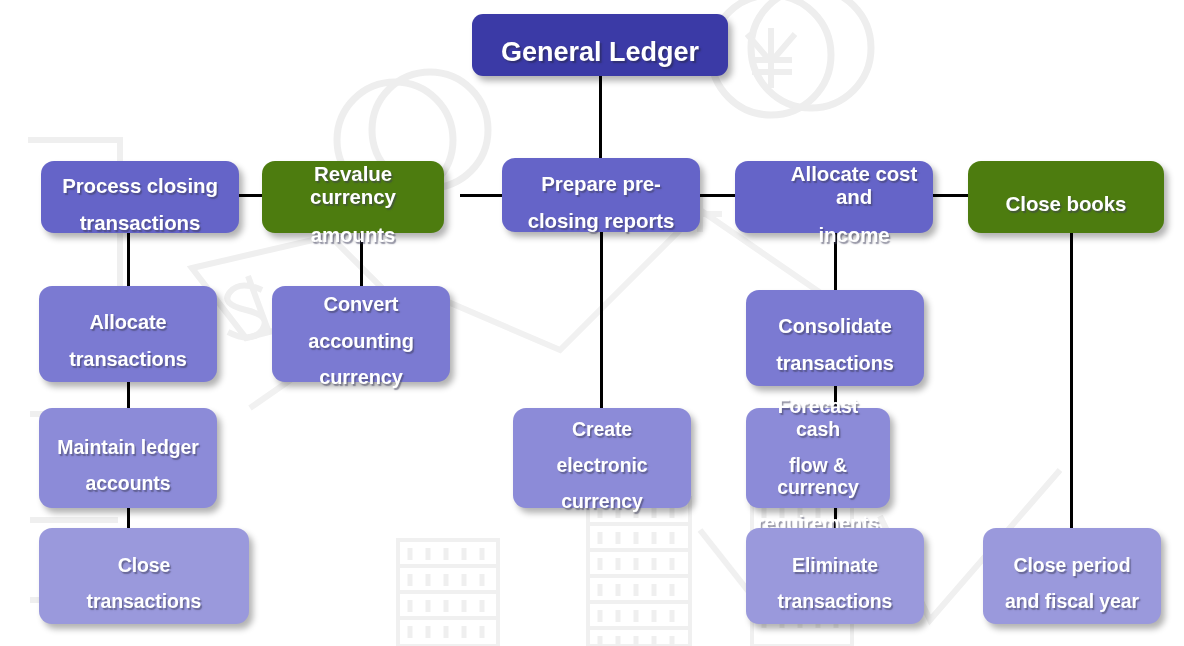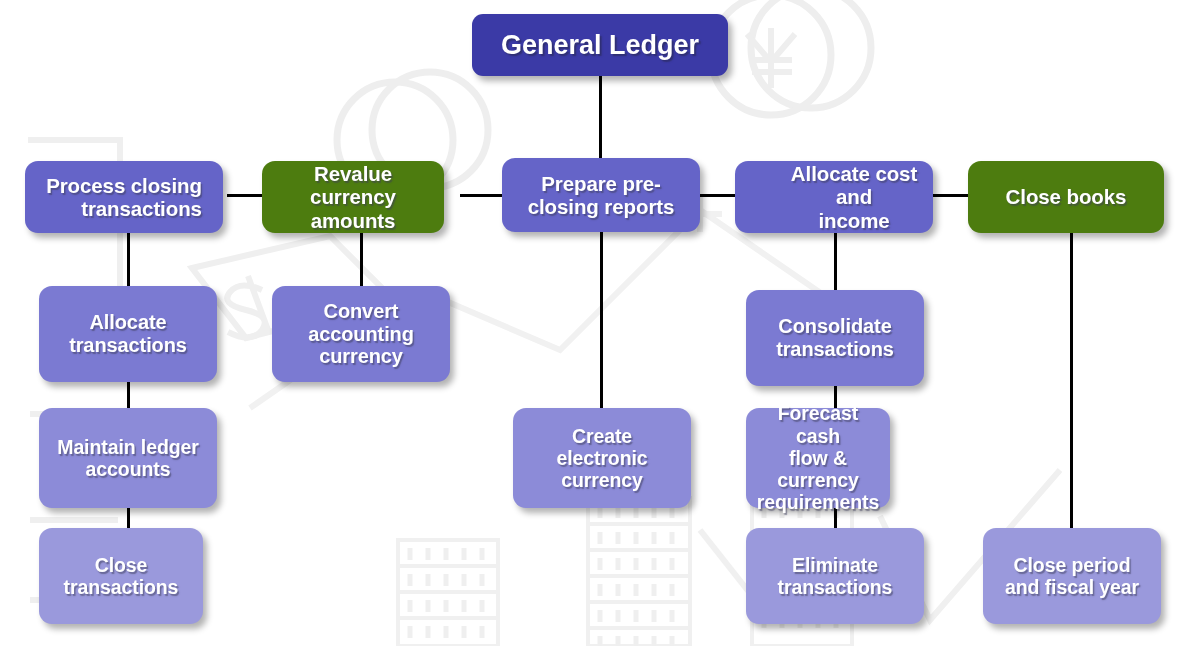--- a/index.html
+++ b/index.html
@@ -27,21 +27,21 @@
     text-align:center;
     color:#ffffff;
     font-weight:bold;
     line-height:1.14;
     letter-spacing:-0.1px;
     padding:4px 8px;
     box-shadow:4px 5px 6px rgba(0,0,0,0.30);
     text-shadow:1.5px 1.5px 1.2px rgba(60,60,90,0.55);
     -webkit-font-smoothing:antialiased;
   }
-  .node span{display:block;width:100%;}
+  .node span{display:block;width:100%;margin-top:14px;}
   .lvl-title{font-size:27px;border-radius:11px;letter-spacing:0px;text-shadow:2px 2px 1.5px rgba(40,40,80,0.6);}
   .lvl-1{font-size:20.5px;}
   .lvl-2{font-size:20px;}
   .lvl-3{font-size:19.5px;}
   .lvl-4{font-size:19.5px;}
 </style>
 </head>
 <body>
 
 <div id="canvas">
@@ -131,39 +131,39 @@
       <path d="M1071 233 L1071 528"></path>
     </g>
   </svg>
 
   <div id="nodes">
       <div class="node lvl-title" title="General Ledger" style="left: 472px; top: 14px; width: 256px; height: 62px; background: rgb(59, 58, 166);">
         <div>
           <span>General Ledger</span>
         </div>
       </div>
-      <div class="node lvl-1" title="Process closing transactions" style="left: 25px; top: 161px; width: 198px; height: 72px; background: rgb(101, 100, 200); text-align: right;">
+      <div class="node lvl-1" title="Process closing transactions" style="left: 41px; top: 161px; width: 198px; height: 72px; background: rgb(101, 100, 200);">
         <div>
           <span>Process closing</span>
           <span>transactions</span>
         </div>
       </div>
       <div class="node lvl-2" title="Allocate transactions" style="left: 39px; top: 286px; width: 178px; height: 96px; background: rgb(123, 122, 210);">
         <div>
           <span>Allocate</span>
           <span>transactions</span>
         </div>
       </div>
       <div class="node lvl-3" title="Maintain ledger accounts" style="left: 39px; top: 408px; width: 178px; height: 100px; background: rgb(140, 139, 216); align-items: center;">
         <div>
           <span>Maintain ledger</span>
           <span>accounts</span>
         </div>
       </div>
-      <div class="node lvl-4" title="Close transactions" style="left: 39px; top: 528px; width: 164px; height: 96px; background: rgb(154, 153, 220);">
+      <div class="node lvl-4" title="Close transactions" style="left: 39px; top: 528px; width: 210px; height: 96px; background: rgb(154, 153, 220);">
         <div>
           <span>Close</span>
           <span>transactions</span>
         </div>
       </div>
       <div class="node lvl-1" title="Revalue currency amounts" style="left: 262px; top: 161px; width: 182px; height: 72px; background: #4d7c0f;">
         <div>
           <span>Revalue currency</span>
           <span>amounts</span>
         </div>

